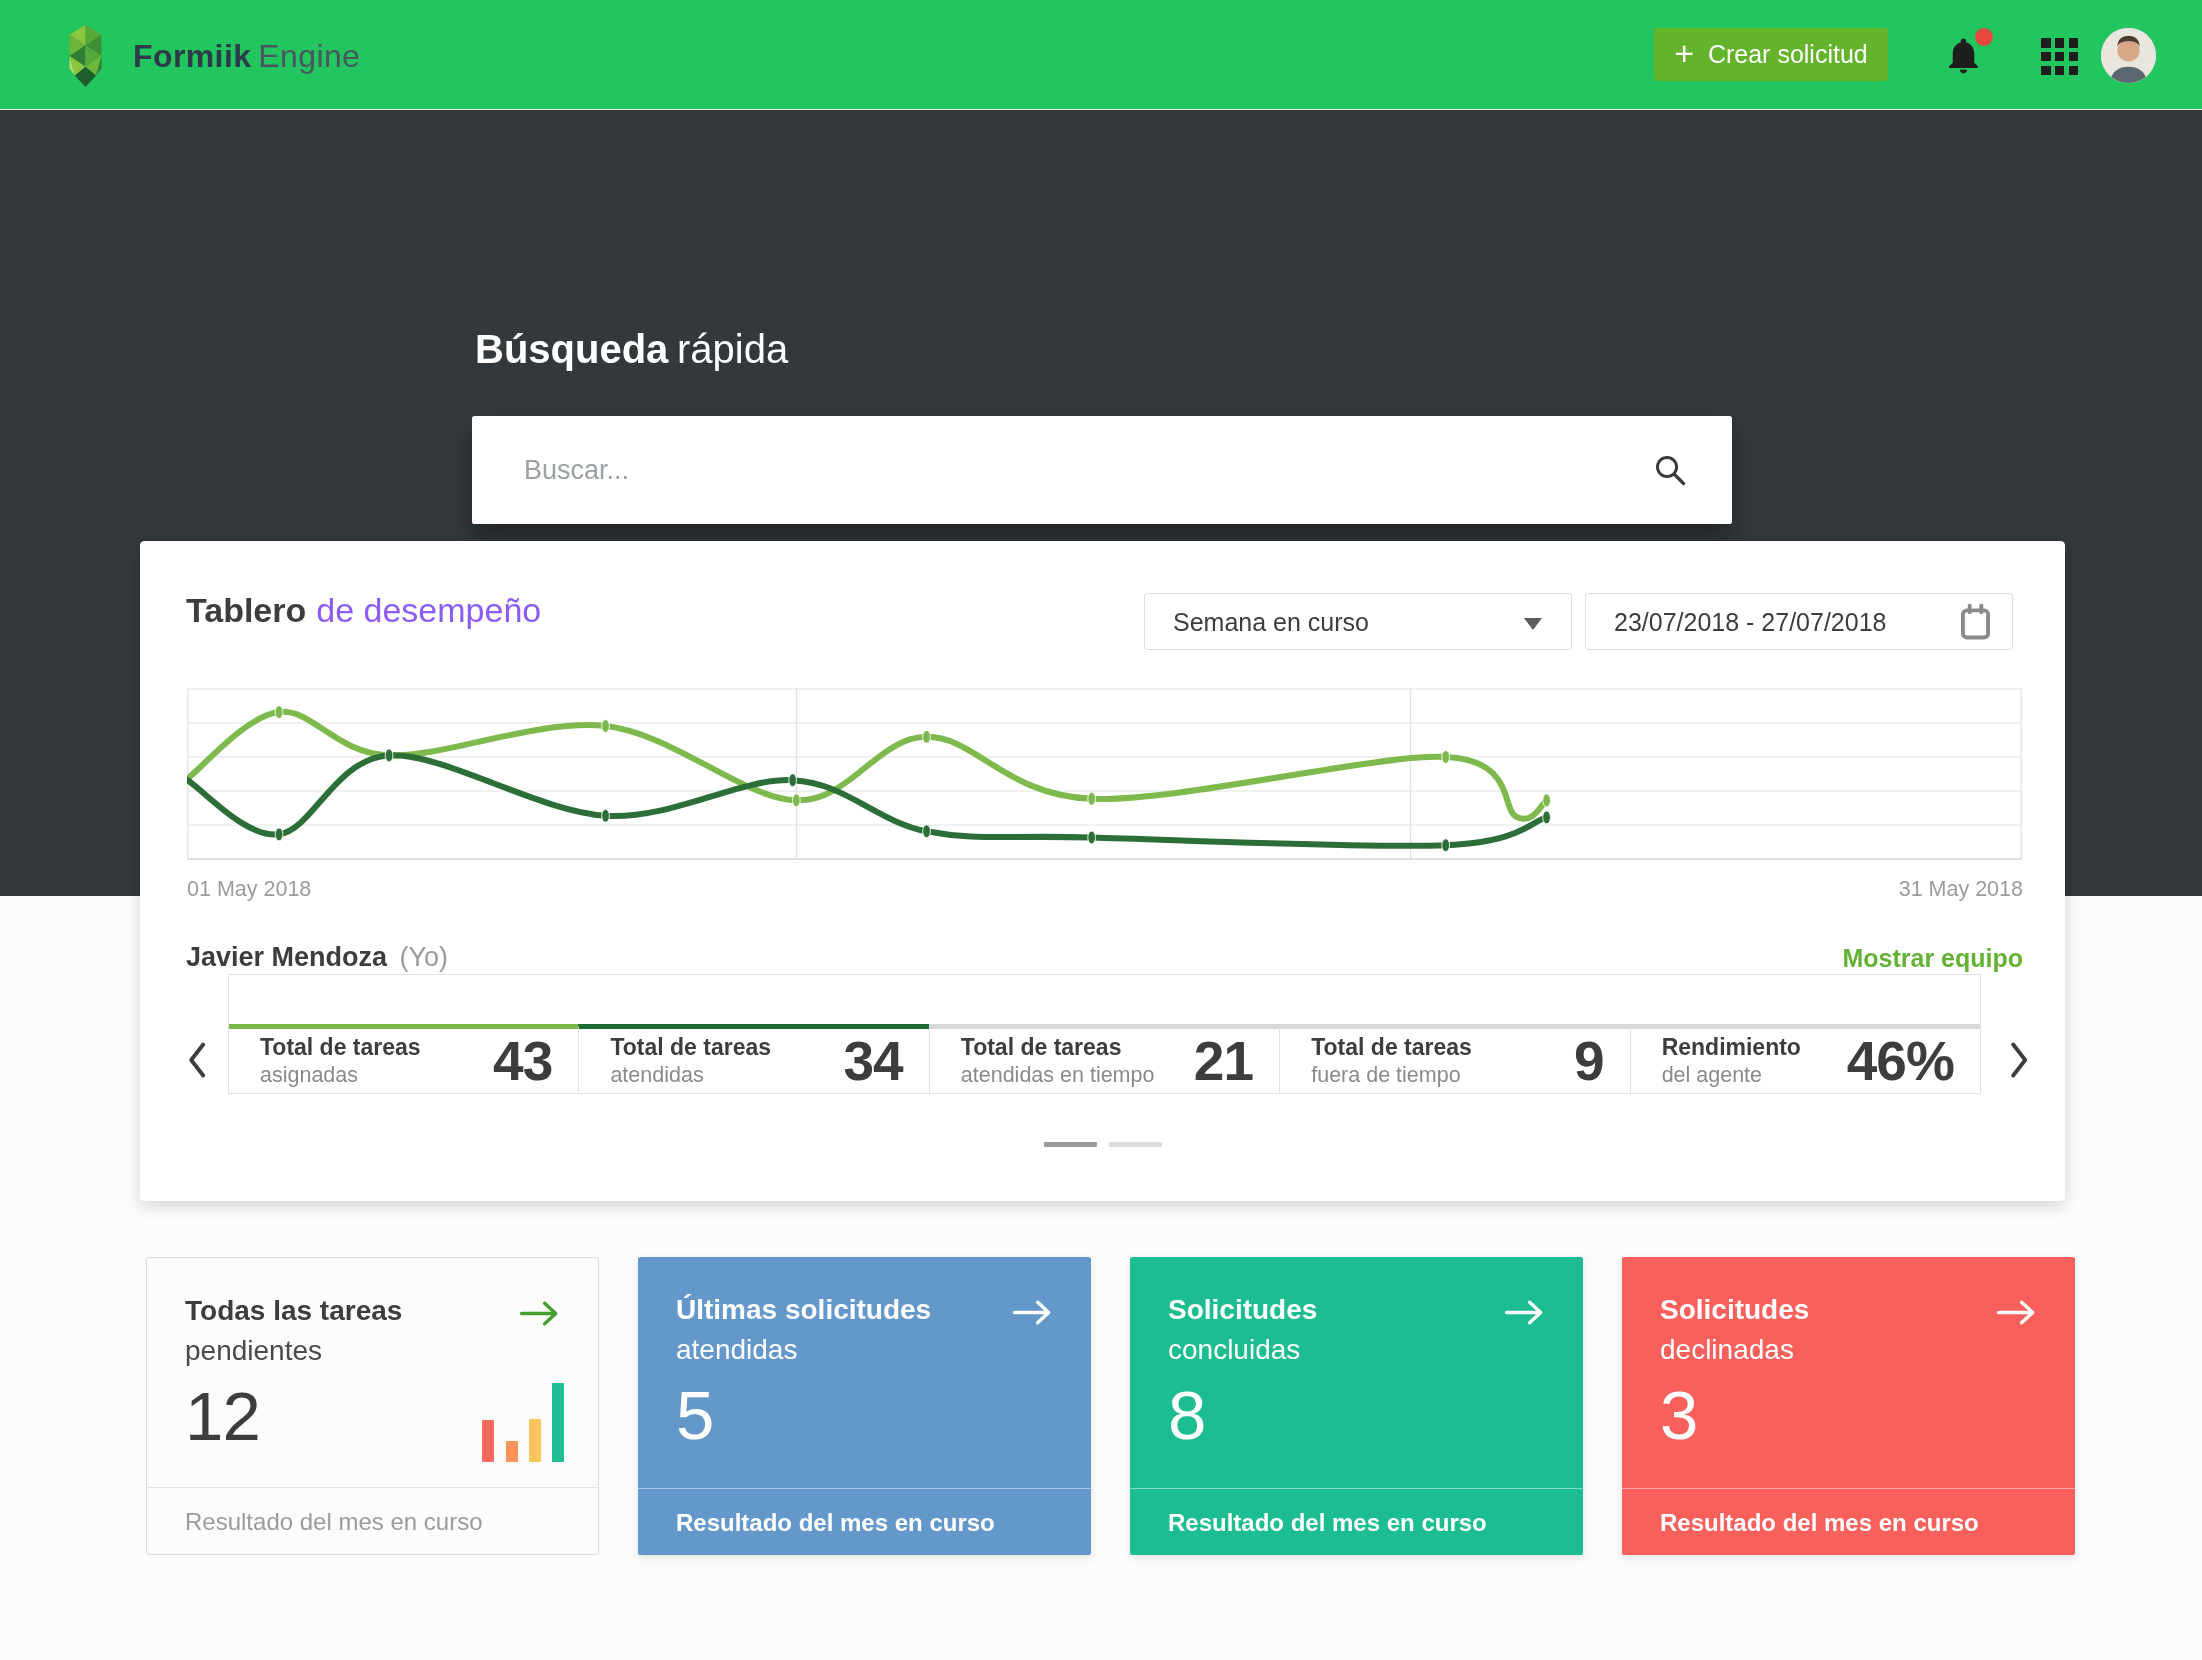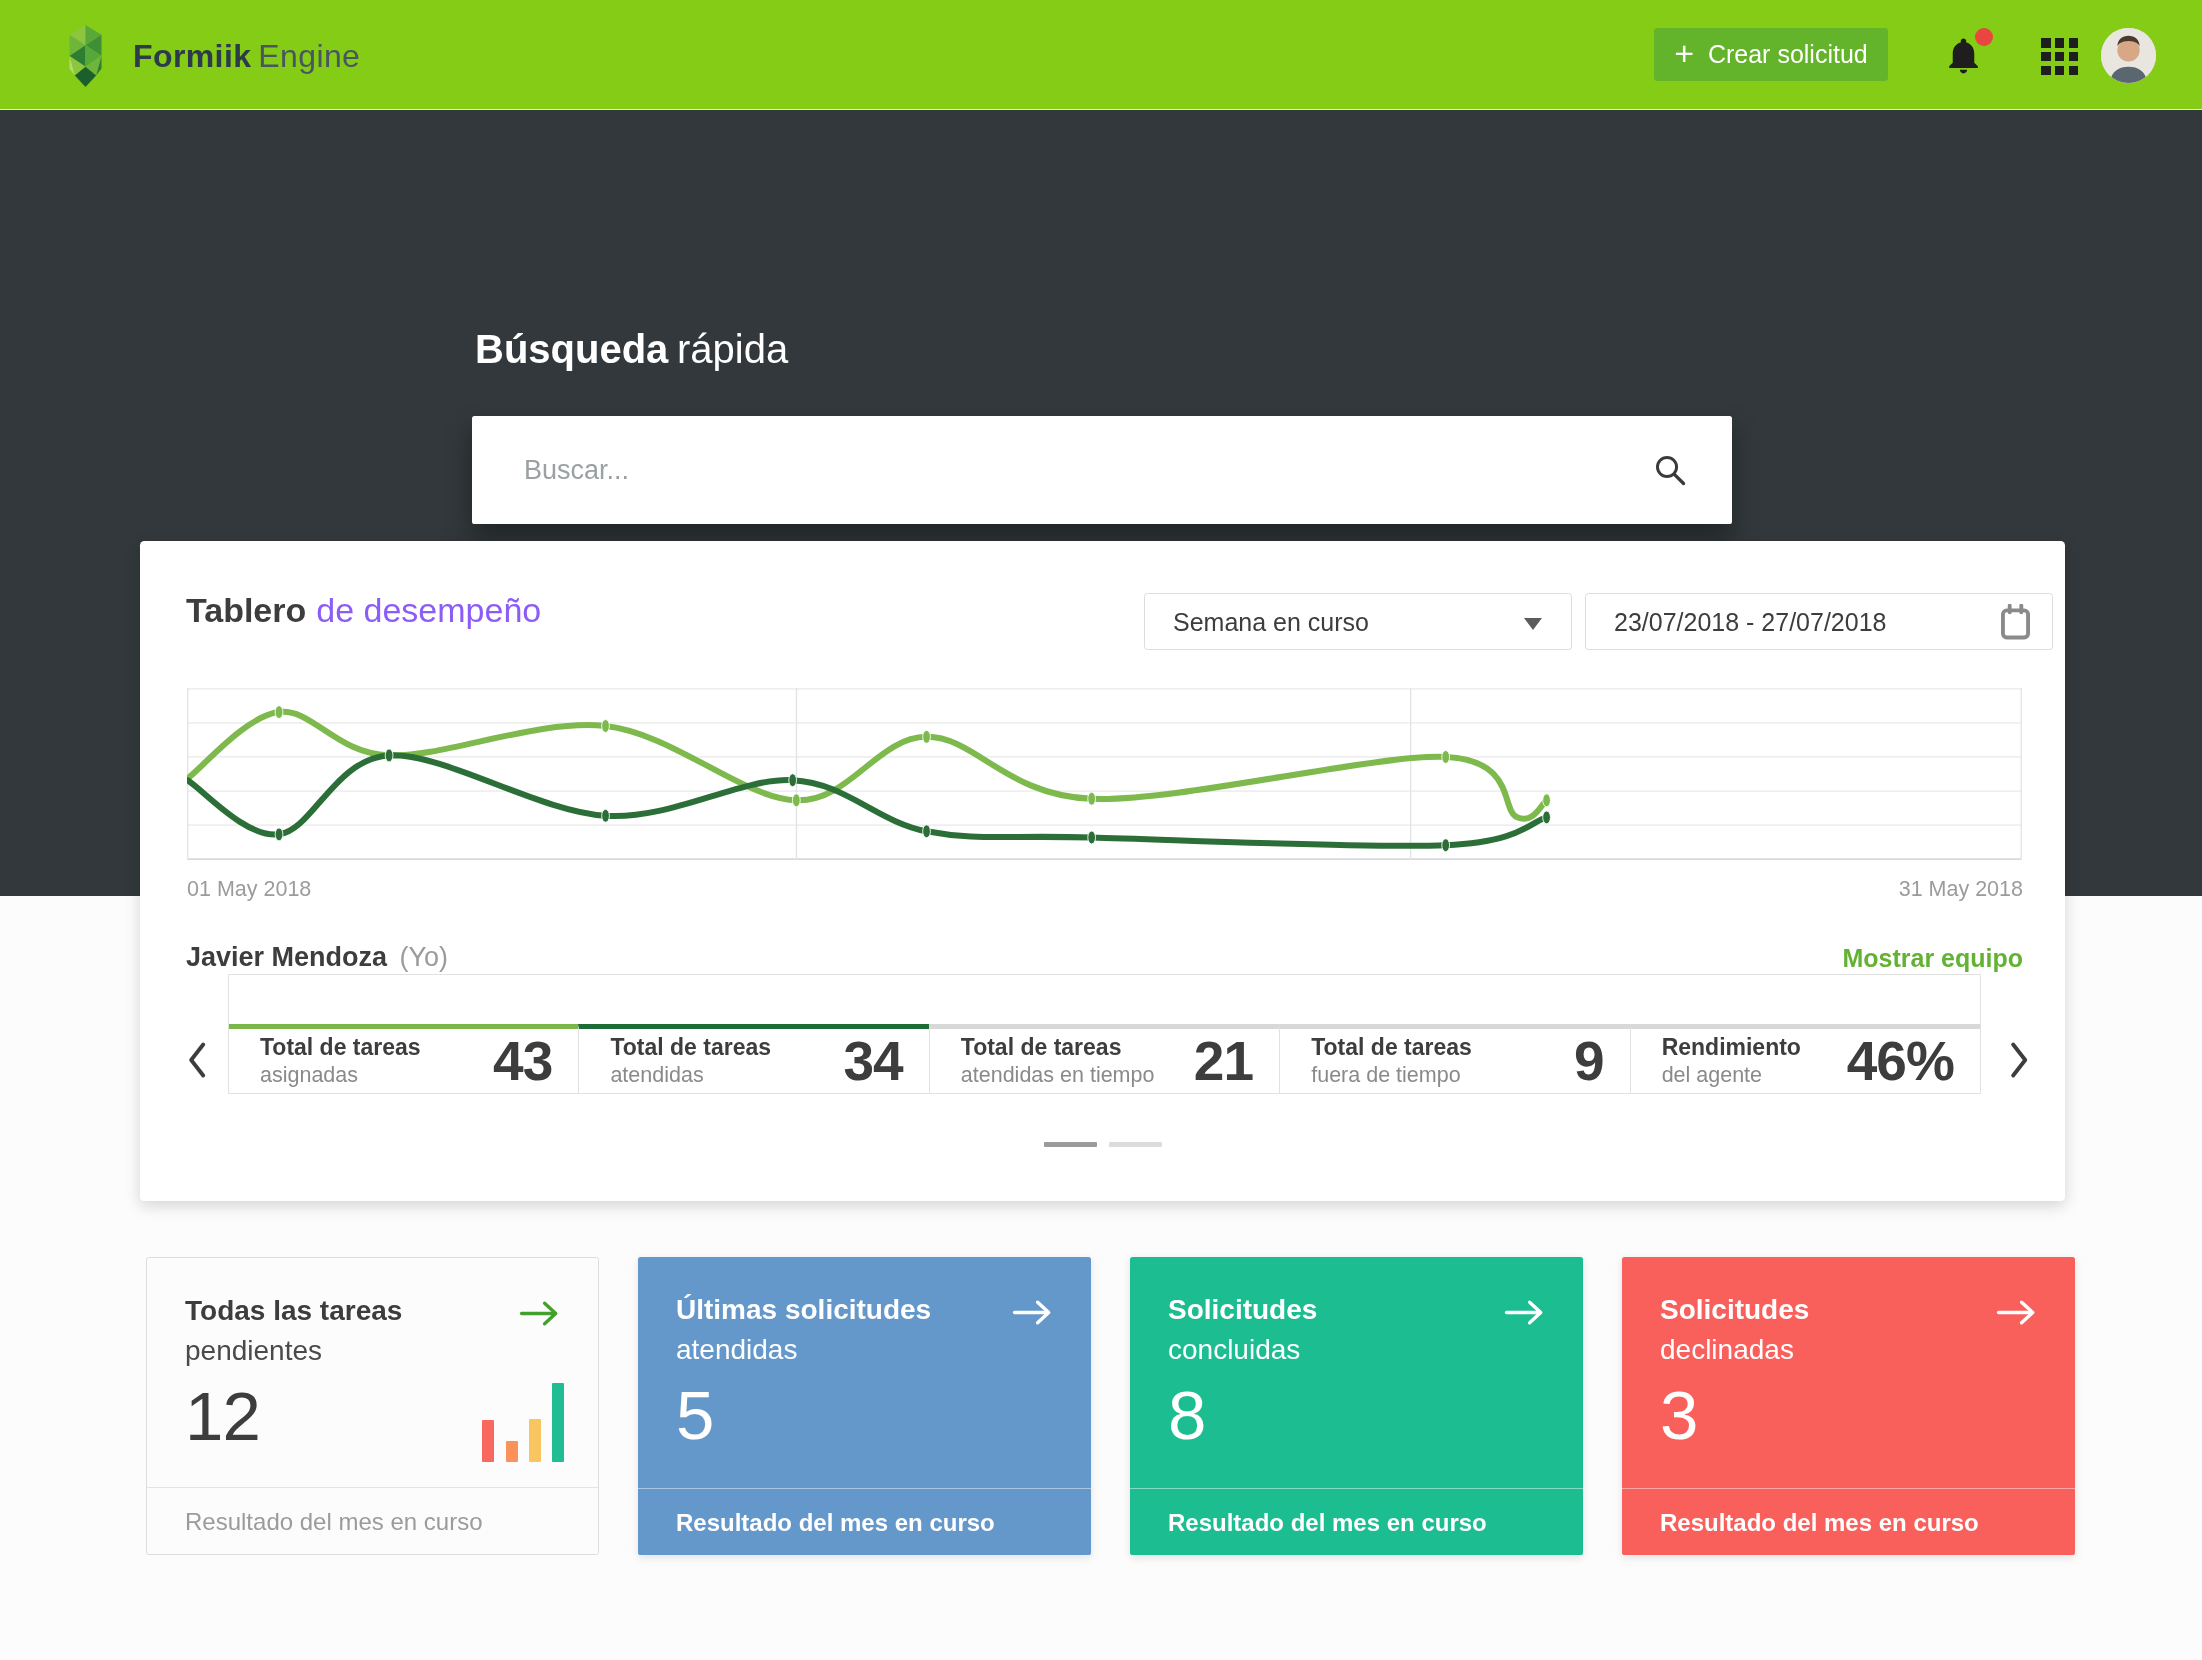--- a/index.html
+++ b/index.html
@@ -1,20 +1,20 @@
 <!DOCTYPE html>
 <html style="font-size:13.8px"><head>
 <meta charset="utf-8">
 <style>
   * { margin:0; padding:0; box-sizing:border-box; }
   html,body { width:2203px; height:1661px; overflow:hidden; }
   body { font-family:"Liberation Sans", sans-serif; background:#fcfcfc; position:relative; color:#3d3d3d; }
 
   
-  .navbar { position:absolute; left:0; top:0; width:2203px; height:110px; background:#84cc16; border-bottom:0.9px solid #e9e9e9; z-index:30; }
+  .navbar { position:absolute; left:0; top:0; width:2203px; height:110px; background:#22c55e; border-bottom:0.9px solid #e9e9e9; z-index:30; }
   .brand { position:absolute; left:57px; top:24px; display:flex; align-items:center; }
   .brand svg { width:57px; height:64px; }
   .brand-text { margin-left:19px; font-size:32px; color:#2c3a49; letter-spacing:0.4px; }
   .brand-text .b { font-weight:700; }
   .brand-text .l { font-weight:300; color:#49565f; margin-left:6.9px; }
   .create-btn { position:absolute; left:1654px; top:28px; width:234px; height:53px; background:#63b32b; border:none; border-radius:3.4px; color:#fff; font-family:inherit; font-size:25px; display:flex; align-items:center; justify-content:center; cursor:pointer; }
   .create-btn .plus { font-size:34px; font-weight:300; margin-right:13.8px; line-height:0; position:relative; top:-1.7px; }
   .bell-wrap { position:absolute; left:1943px; top:33px; width:48px; height:48px; }
   .bell-wrap svg { width:41px; height:45px; }
   .bell-dot { position:absolute; right:-1.7px; top:-5.2px; width:18px; height:18px; border-radius:50%; background:#e8463e; }
@@ -33,21 +33,21 @@
   .search-icon { position:absolute; right:45px; top:38px; width:33px; height:33px; cursor:pointer; }
 
   
   .board-card { position:absolute; left:140px; top:541px; width:1925px; height:660px; background:#fff; border-radius:4.3px; box-shadow:0 4.3px 15.5px rgba(0,0,0,.16); z-index:10; }
   .board-title { position:absolute; left:46px; top:50px; font-size:34px; color:#3d3d3d; }
   .board-title .b { font-weight:700; }
   .board-title .l { font-weight:300; margin-left:10px; color:#8b5cf6; }
   .select-box { position:absolute; left:995px; top:52px; width:428px; height:57px; border:0.9px solid #dcdcdc; border-radius:3.4px; background:#fff; cursor:pointer;margin-left:9px; }
   .select-box .val { position:absolute; left:28px; top:13.8px; font-size:25px; color:#3d3d3d; font-weight:400; }
   .caret { position:absolute; right:29px; top:24px; width:0; height:0; border-left:9.5px solid transparent; border-right:9.5px solid transparent; border-top:12px solid #5c5c5c; }
-  .date-box { position:absolute; left:1445px; top:52px; width:468px; height:57px; border:0.9px solid #dcdcdc; border-radius:3.4px; background:#fff; cursor:pointer; }
+  .date-box { position:absolute; left:1445px; top:52px; width:428px; height:57px; border:0.9px solid #dcdcdc; border-radius:3.4px; background:#fff; cursor:pointer; }
   .date-box .val { position:absolute; left:28px; top:13.8px; font-size:25px; color:#3d3d3d; }
   .date-box svg { position:absolute; right:22.4px; top:9.5px; width:29px; height:36px; }
 
   .chart-wrap { position:absolute; left:47px; top:147px; width:1835px; height:172px; }
   .chart-date { position:absolute; top:336px; font-size:21.5px; font-weight:300; color:#9b9b9b; }
   .chart-date.left { left:47px; }
   .chart-date.right { right:42px; }
 
   .person-row { position:absolute; left:46px; top:401px; width:1837px; height:38px; }
   .person-name { font-size:27px; font-weight:600; color:#3d3d3d; }

